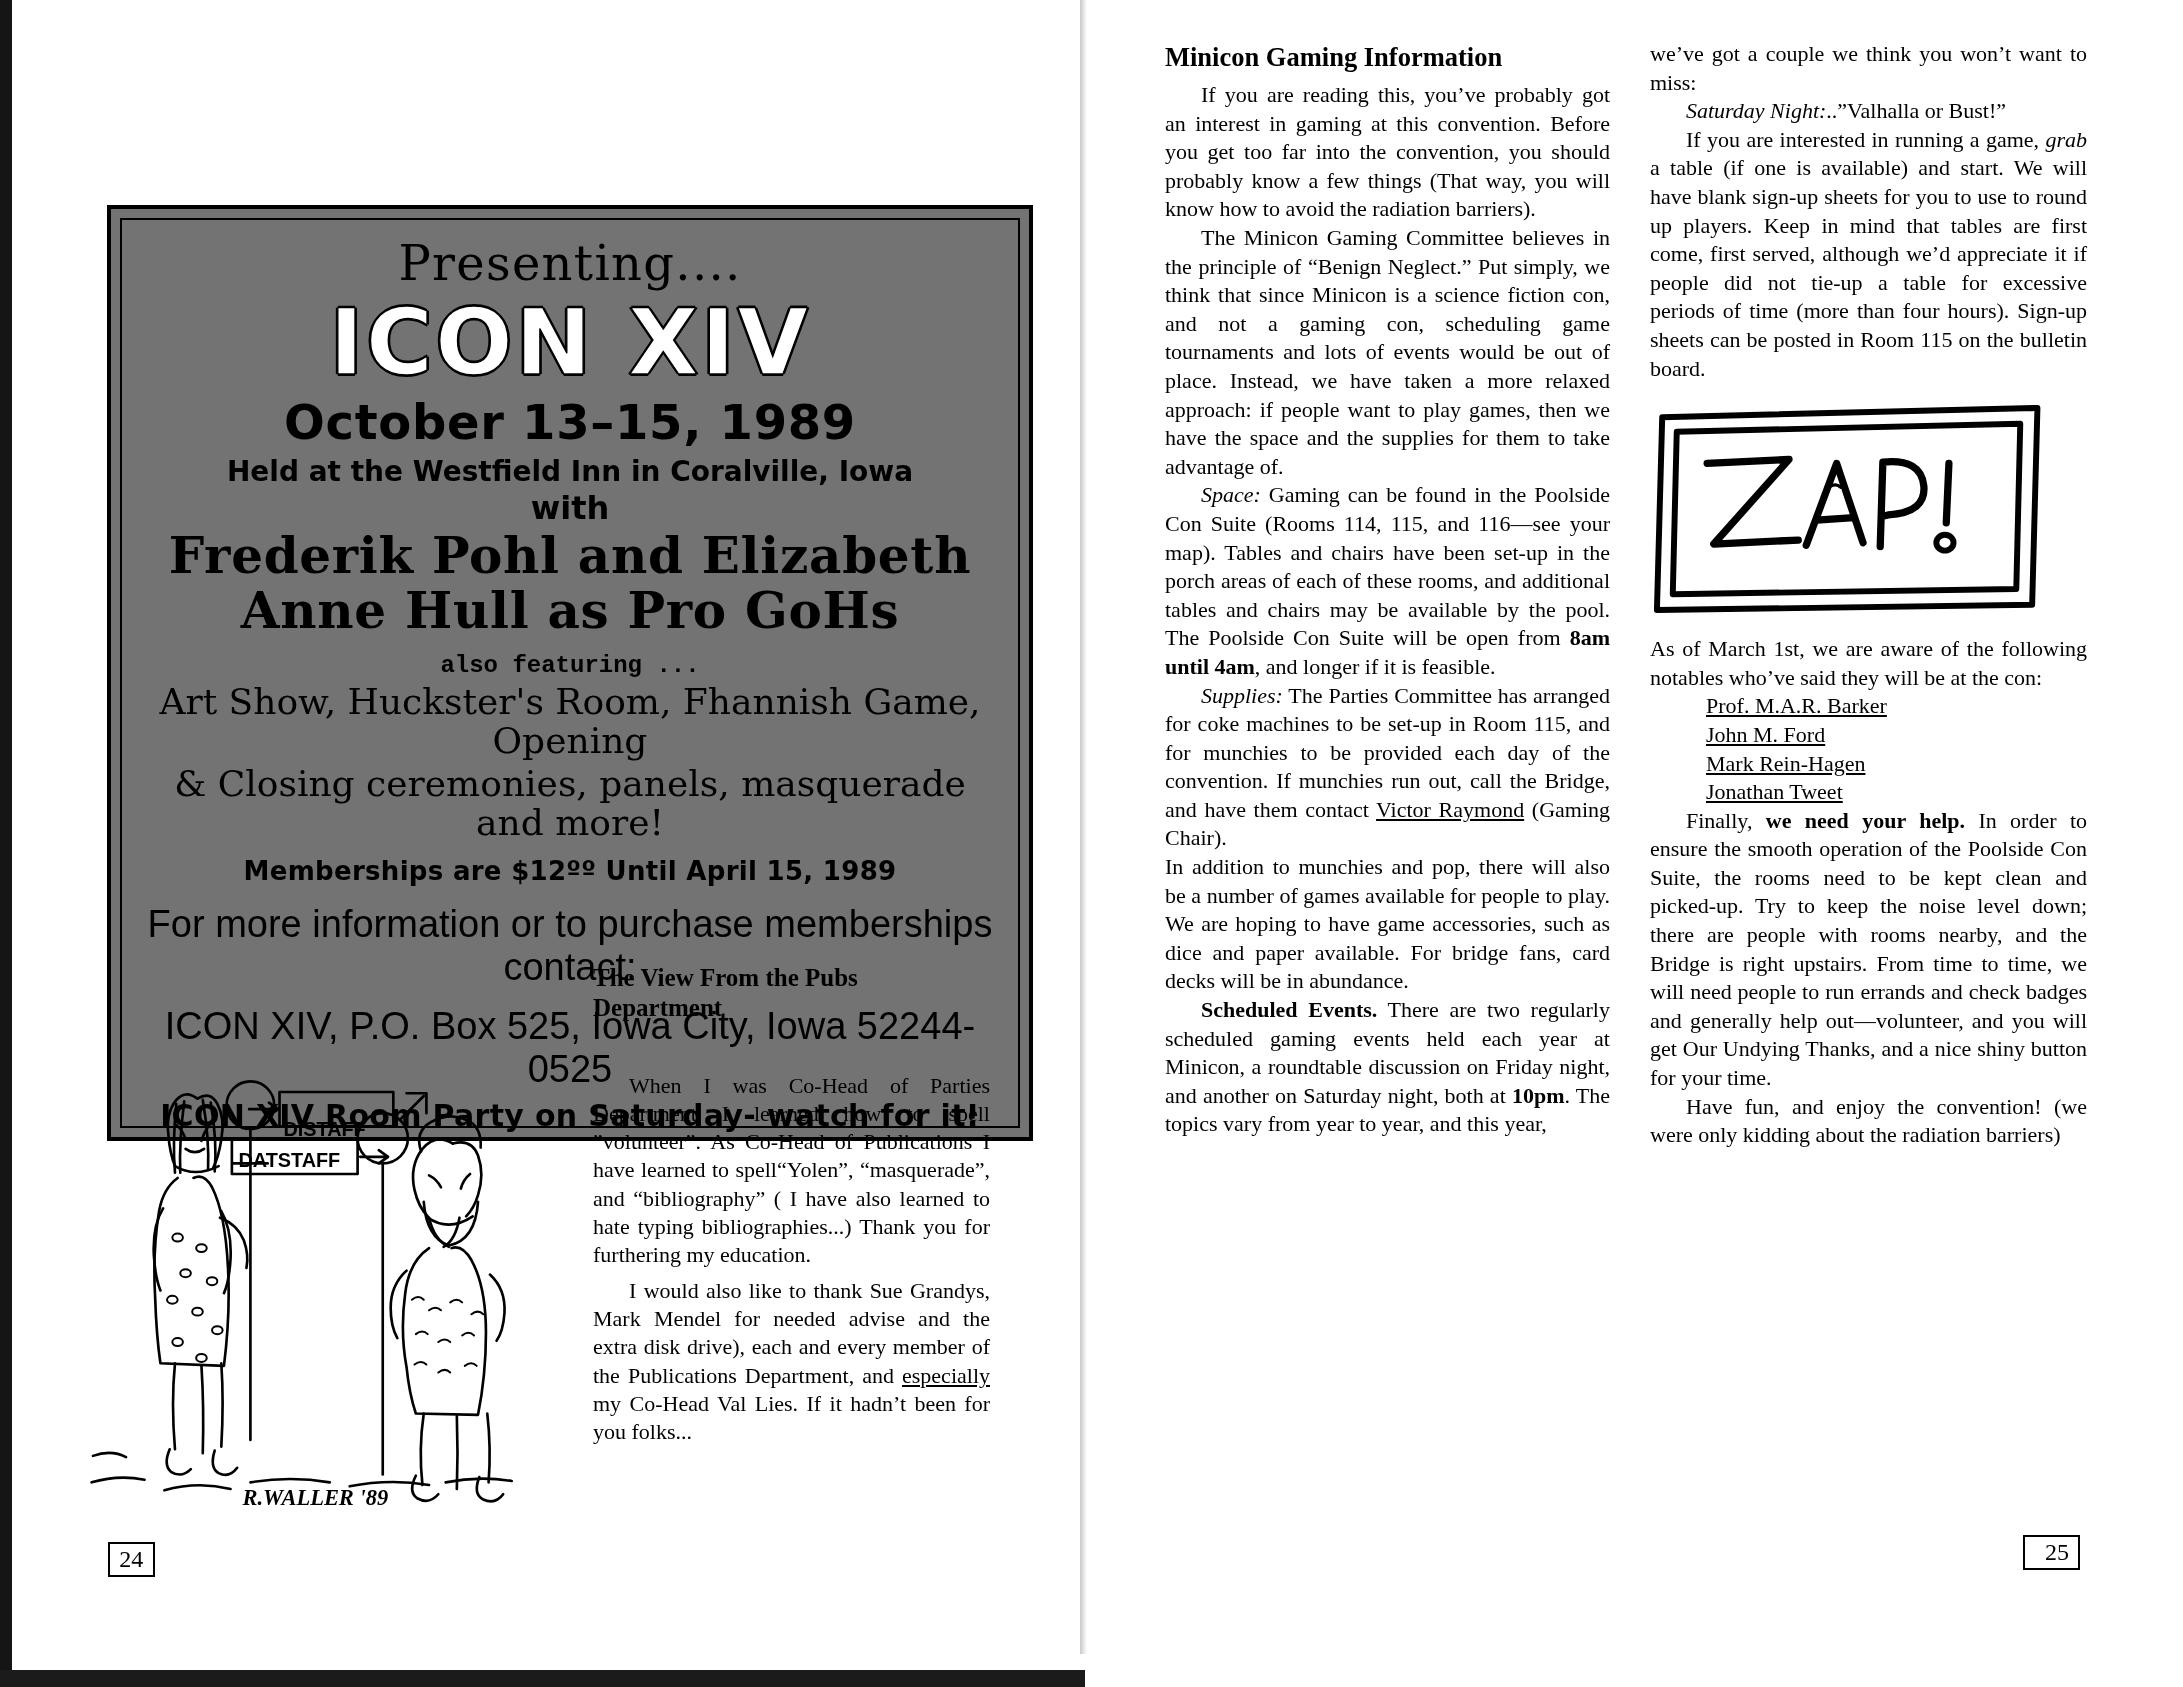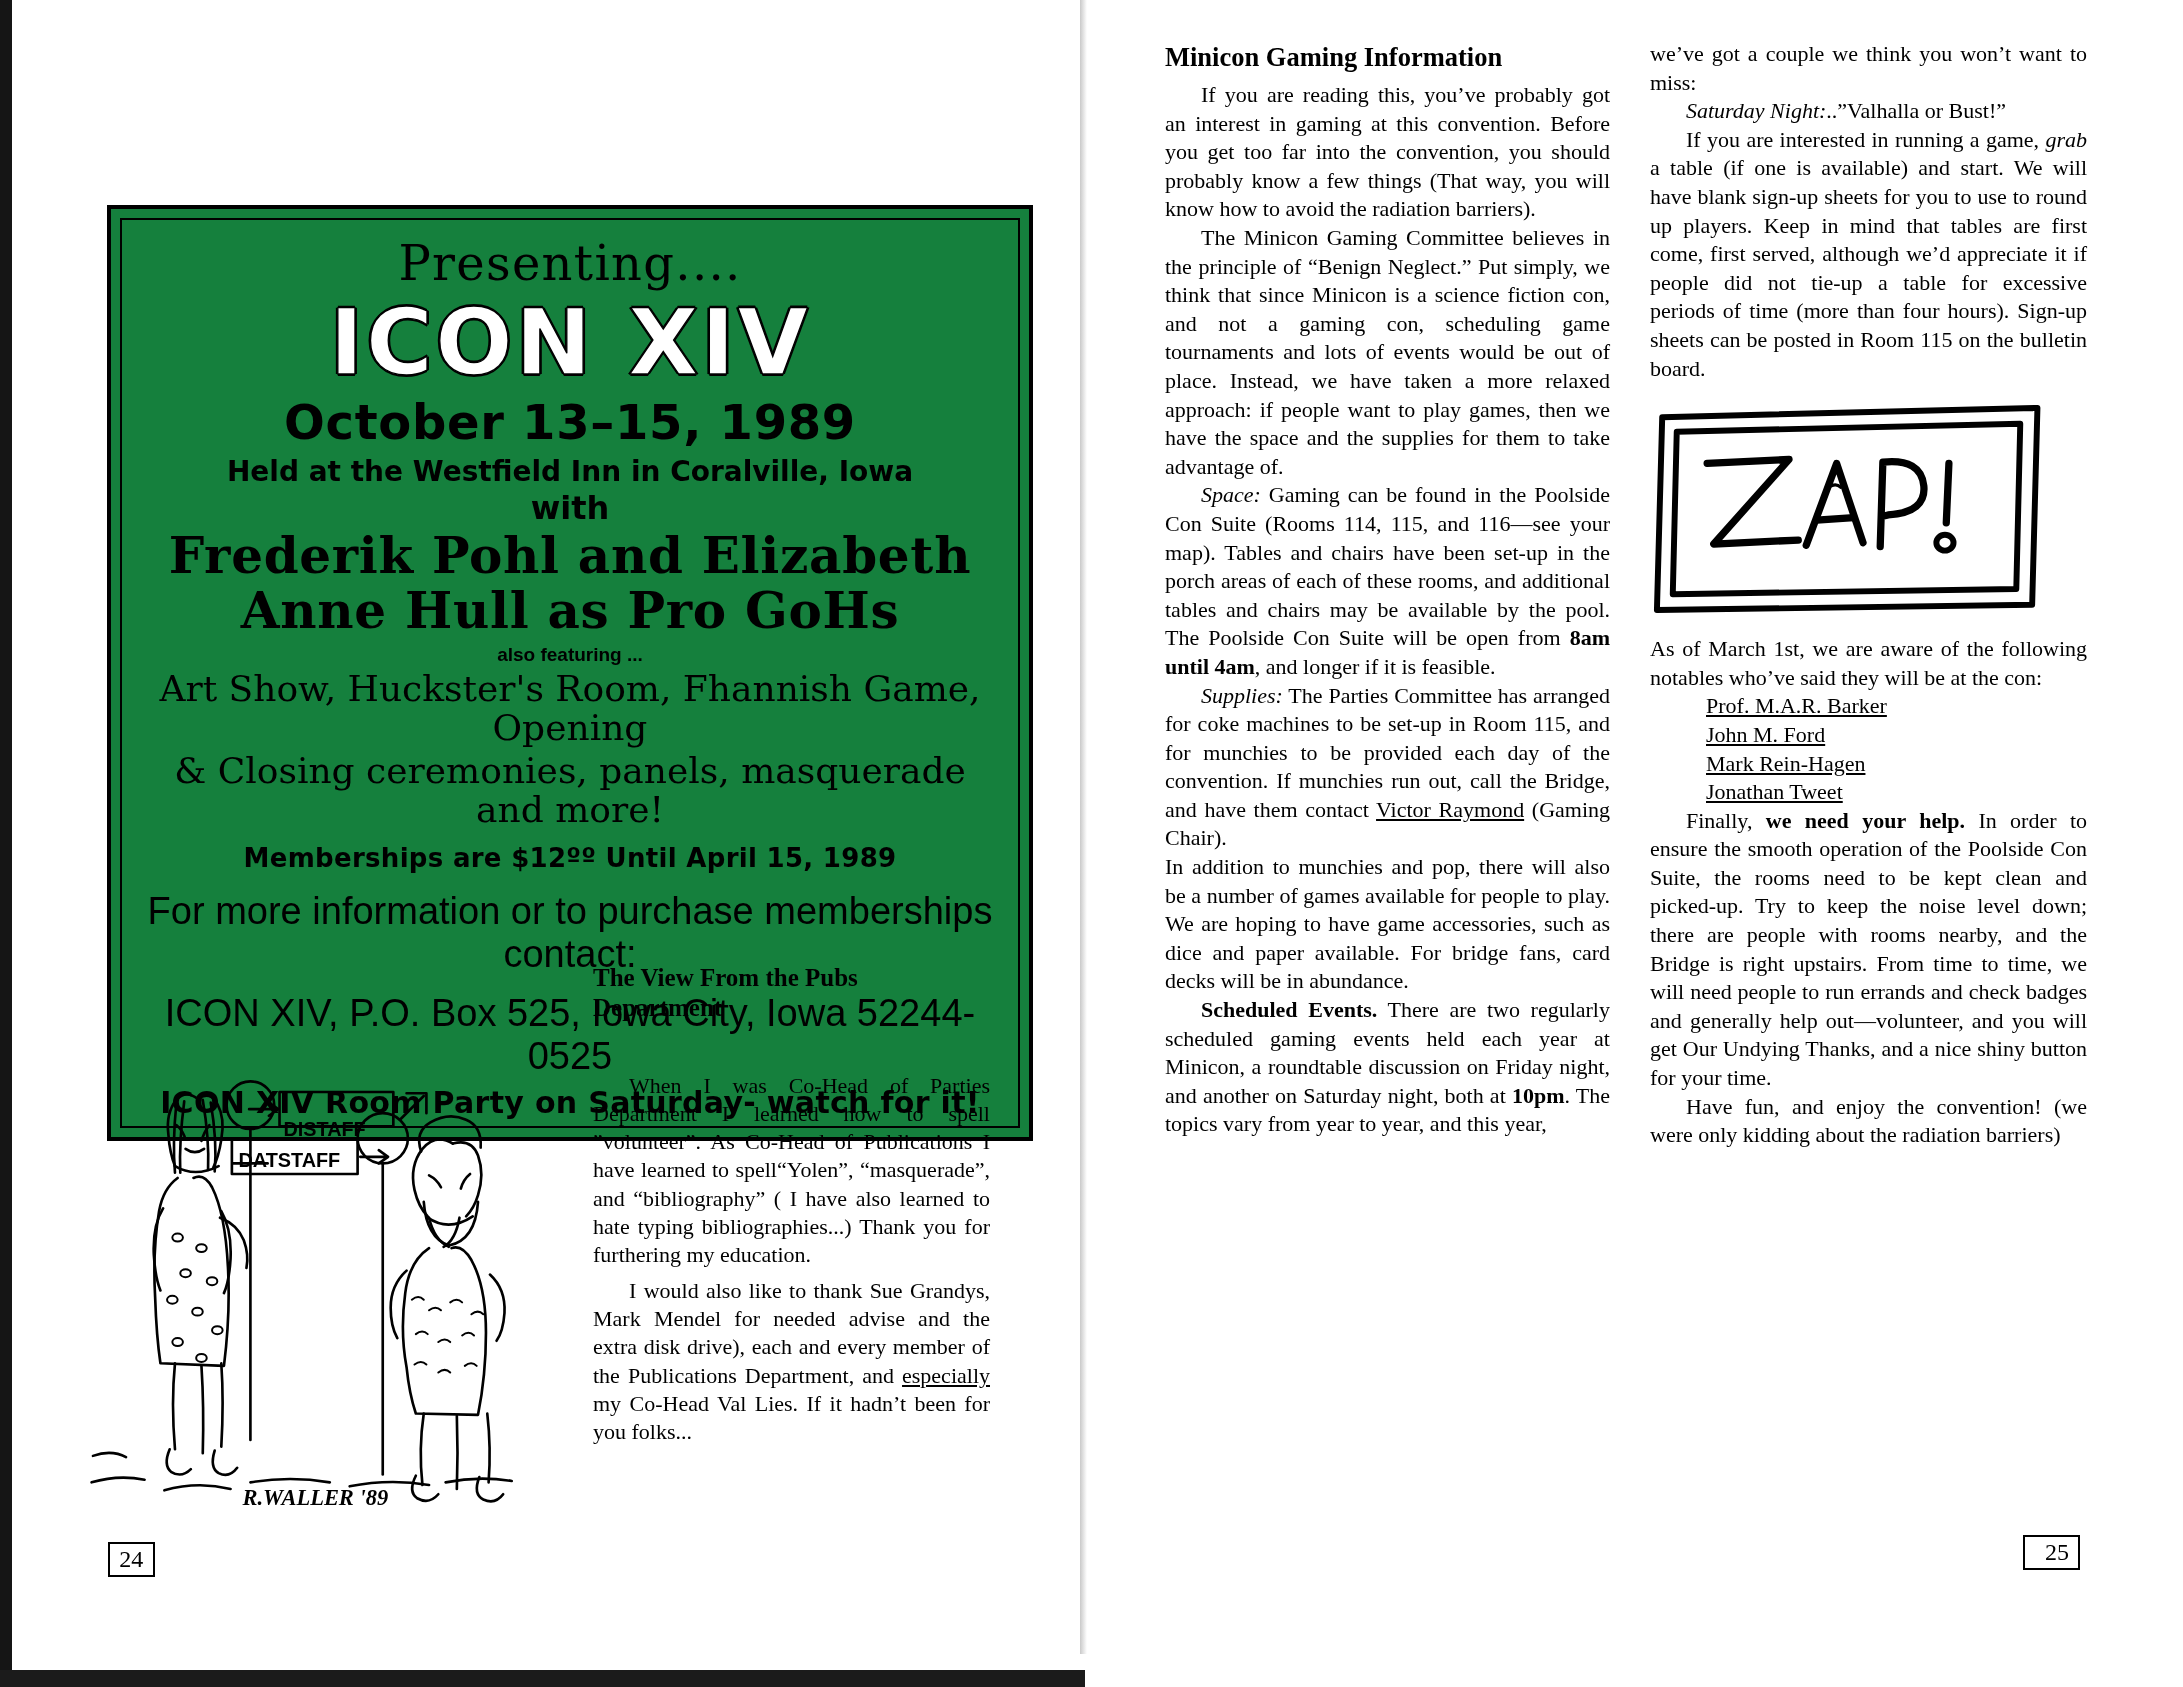--- a/index.html
+++ b/index.html
@@ -53,21 +53,21 @@
 
   .ad-box {
     position: absolute;
     left: 95px;
     top: 205px;
     width: 926px;
     height: 936px;
     border: 4.6px solid #000;
     box-sizing: border-box;
     text-align: center;
-    background: #15803d;
+    background: #737373;
   }
   .ad-inner {
     position: absolute;
     left: 9.3px; top: 9.3px; right: 9.3px; bottom: 9.3px;
     border: 2px solid #000;
     padding: 12px 13.2px 0 13.2px;
     box-sizing: border-box;
   }
   .ad-presenting {
     font-family: "DejaVu Serif", serif;
@@ -109,24 +109,24 @@
   }
   .ad-goh {
     font-family: "DejaVu Serif", serif;
     font-weight: bold;
     font-size: 50px;
     line-height: 1.05;
     margin-top: 2.6px;
     letter-spacing: 0.7px;
   }
   .ad-also {
-    font-family: Liberation Sans, sans-serif;
-    font-weight: bold;
-    font-size: 19px;
-    margin-top: 7px;
+    font-family: Liberation Mono, monospace;
+    font-weight: bold;
+    font-size: 24px;
+    margin-top: 15px;
   }
   .ad-features {
     font-family: "DejaVu Serif", serif;
     font-size: 36px;
     line-height: 1.08;
     margin-top: 4px;
   }
   .ad-memberships {
     font-family: "DejaVu Sans", sans-serif;
     font-weight: bold;

